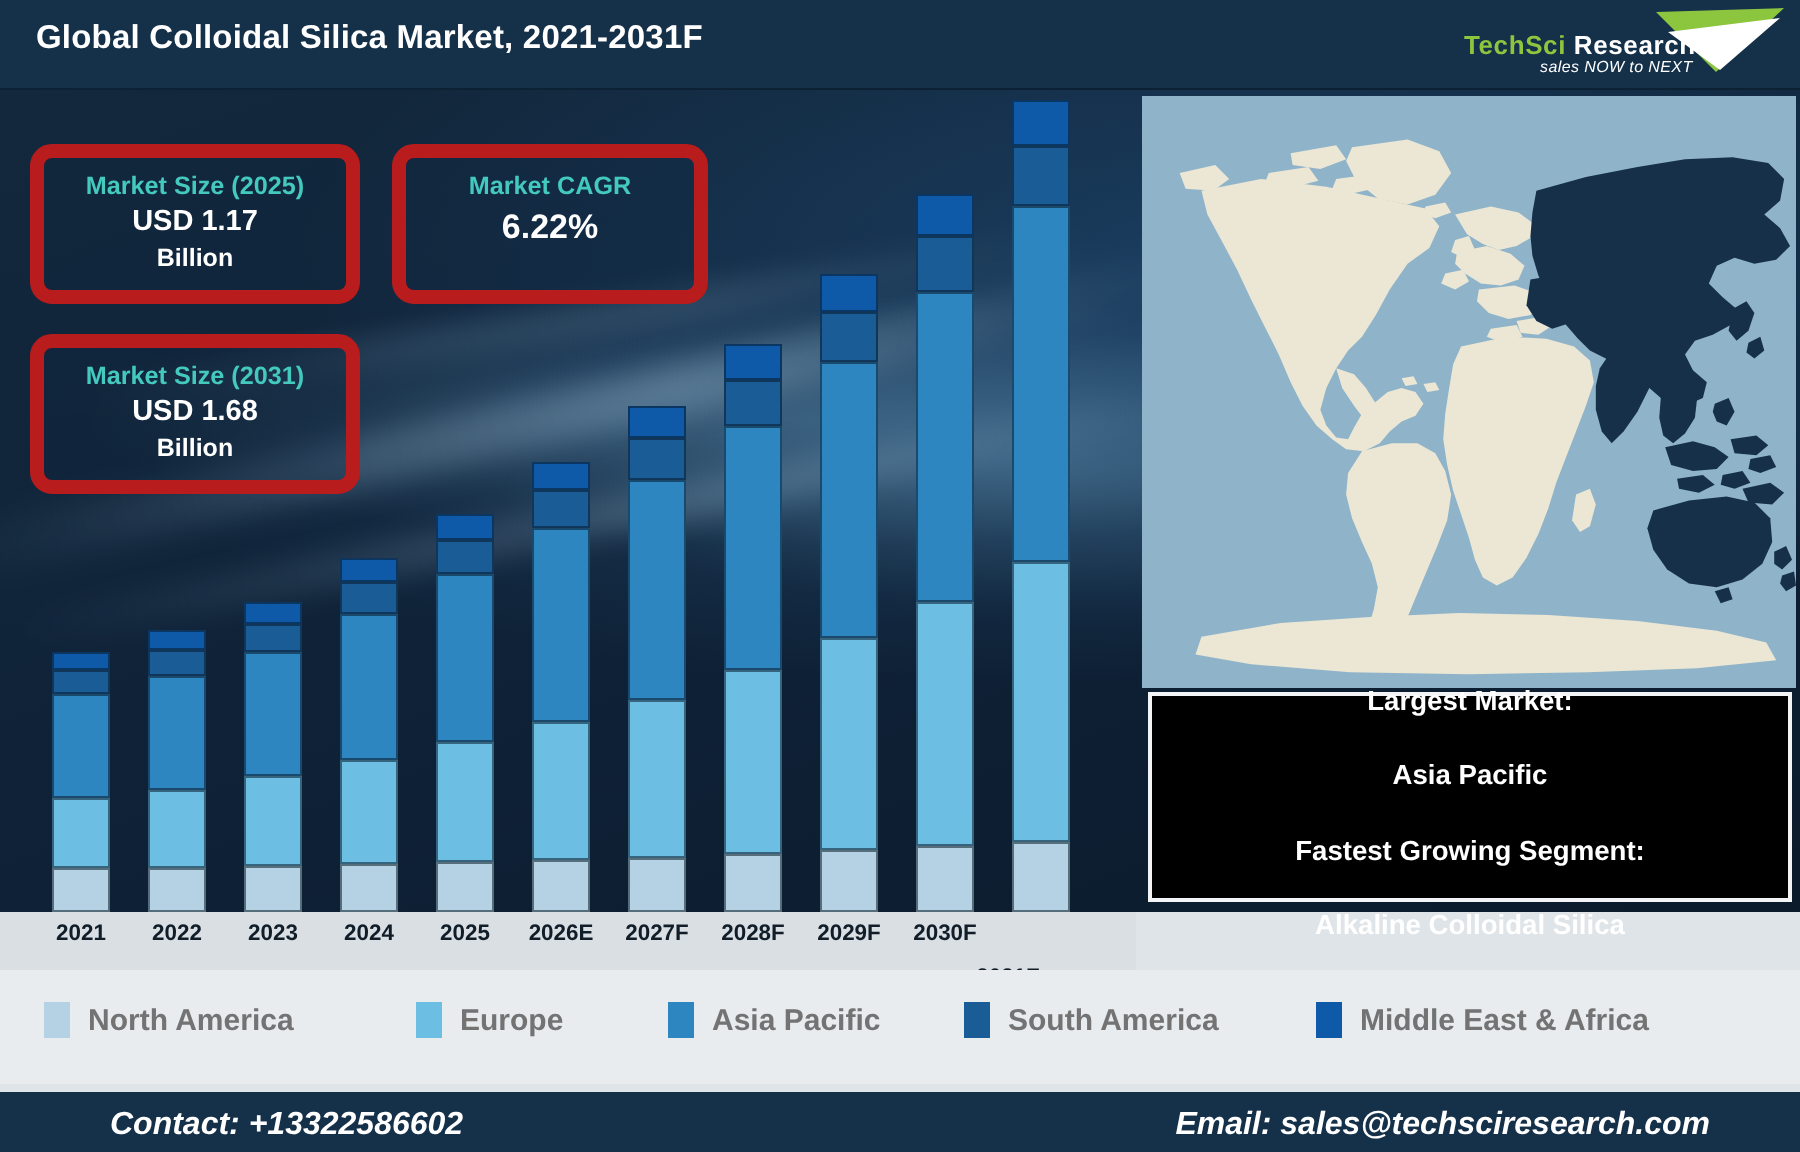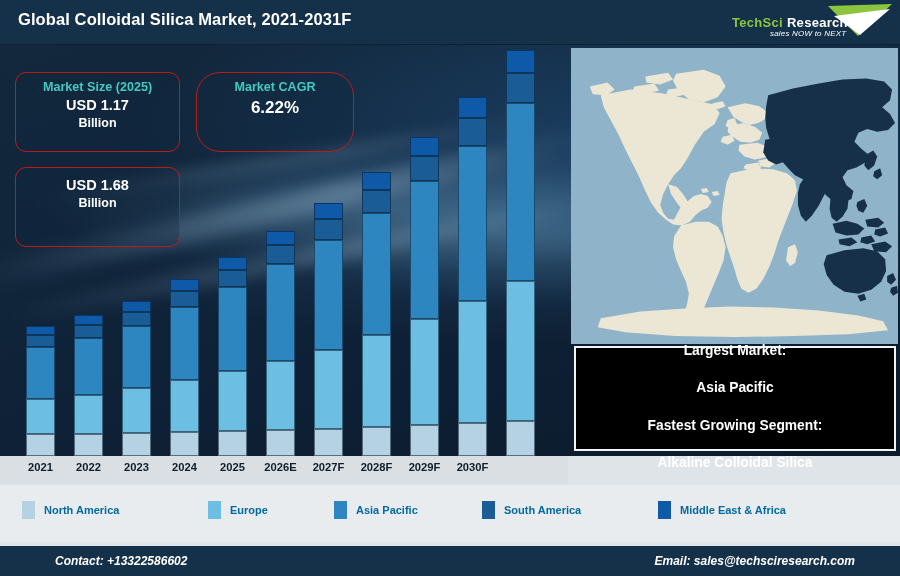--- a/index.html
+++ b/index.html
@@ -54,37 +54,37 @@
     background:linear-gradient(90deg, rgba(255,255,255,0) 0%, rgba(190,225,250,0.20) 35%, rgba(210,238,255,0.26) 60%, rgba(255,255,255,0) 100%);
     filter:blur(7px);
   }
   .sw1 { left:-40px; top:150px; width:640px; height:26px; transform:rotate(-13deg); }
   .sw2 { left:0px;  top:205px; width:600px; height:18px; transform:rotate(-11deg); opacity:.75; }
   .sw3 { left:20px; top:108px; width:540px; height:14px; transform:rotate(-9deg); opacity:.55; }
 
   
   .kpi {
     position:absolute;
-    border:1px solid #b91c1c;
+    border:7px solid #b91c1c;
     border-radius:11px;
     text-align:center;
     background:rgba(18,40,62,0.30);
     padding-top:7px;
   }
   .kpi-label {
     color:#44c9bf; font-size:12.6px; font-weight:bold; line-height:15px;
   }
   .kpi-value {
     color:#ffffff; font-size:14.5px; font-weight:bold; line-height:20px;
   }
   .kpi-unit {
     color:#ffffff; font-size:12.5px; font-weight:bold; line-height:17px;
   }
   #kpi-size-2025 { left:15px; top:72px;  width:165px; height:80px; }
-  #kpi-cagr      { left:196px; top:72px; width:158px; height:80px;border-radius:24px; }
+  #kpi-cagr      { left:196px; top:72px; width:158px; height:80px; }
   #kpi-size-2031 { left:15px; top:167px; width:165px; height:80px; }
   #kpi-cagr .kpi-value { font-size:17px; line-height:26px; }
 
   
   .chart {
     position:absolute; left:0; top:45px; width:568px; height:411px;
   }
   .bar {
     position:absolute; bottom:0; width:29px;
     display:flex; flex-direction:column; justify-content:flex-end;
@@ -118,29 +118,29 @@
 
   
   .legend {
     position:absolute; left:0; top:485px; width:900px; height:57px;
     background:#e8ecef;
   }
   .legend-item {
     position:absolute; top:16px; display:flex; align-items:center; gap:9px;
   }
   .legend-swatch { width:13px; height:18px; display:block; }
-  .legend-text { font-size:11px; font-weight:bold; color:#0369a1; white-space:nowrap; }
+  .legend-text { font-size:15px; font-weight:bold; color:#737373; white-space:nowrap; }
 
   
   .footer {
     position:absolute; left:0; top:546px; width:900px; height:30px;
     background:#153049;
   }
   .footer-text {
-    position:absolute; top:8px; font-size:12px; font-style:italic;
+    position:absolute; top:8px; font-size:16px; font-style:italic;
     font-weight:bold; color:#ffffff; white-space:nowrap;
   }
   #footer-contact { left:55px; }
   #footer-email { right:45px; }
 </style>
 </head>
 <body>
 
 <div id="root">
 
@@ -263,20 +263,21 @@
     <div class="kpi-value">USD 1.17</div>
     <div class="kpi-unit">Billion</div>
   </div>
 
   <div class="kpi" id="kpi-cagr">
     <div class="kpi-label">Market CAGR</div>
     <div class="kpi-value">6.22%</div>
   </div>
 
   <div class="kpi" id="kpi-size-2031">
+    <div class="kpi-label">Market Size (2031)</div>
     <div class="kpi-value">USD 1.68</div>
     <div class="kpi-unit">Billion</div>
   </div>
 
   <div class="rightpanel">
     <div class="map-wrap">
       <svg viewBox="0 0 660 600" preserveAspectRatio="none">
         <rect x="0" y="0" width="660" height="600" fill="#8fb4ca"></rect>
         <g fill="#ece7d4">
 

